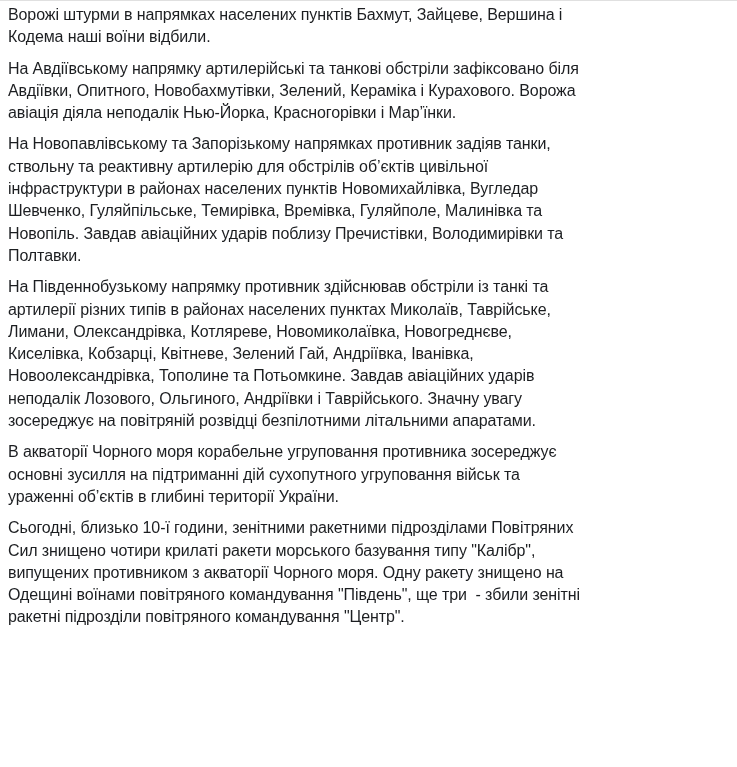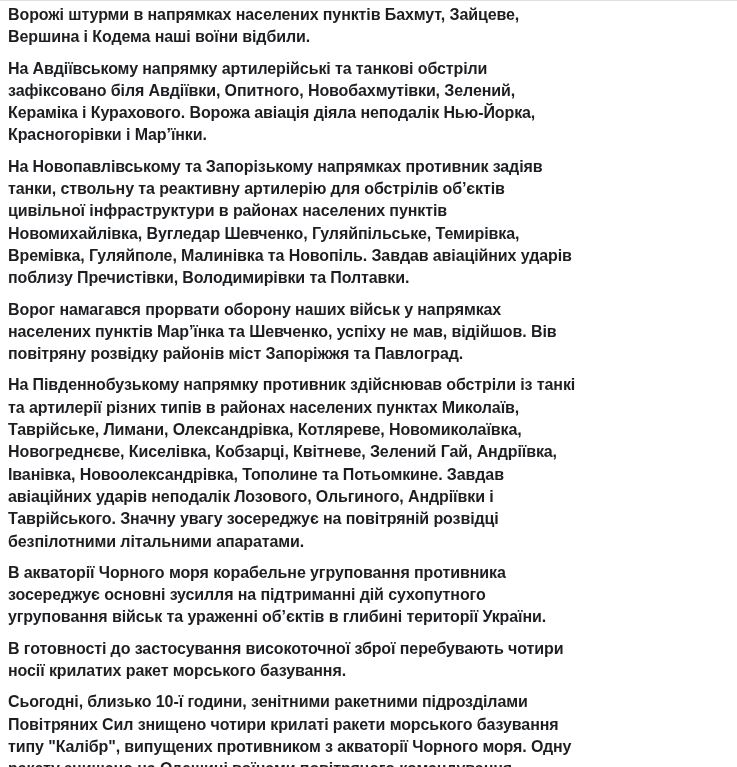--- a/index.html
+++ b/index.html
@@ -22,21 +22,20 @@
     width: 587px;
     height: 767px;
     overflow: hidden;
     background: var(--background);
     padding: 4px 6px 0 8px;
     font-family: "Liberation Sans", "DejaVu Sans", sans-serif;
     font-size: 16px;
     line-height: 22.3px;
     letter-spacing: -0.1px;
     color: var(--text-color);
-    font-weight: bold;
   }
   .top-divider {
     position: absolute;
     top: 0;
     left: 0;
     width: 737px;
     height: 0;
     border-top: 1px solid var(--divider-color);
   }
   .para {
@@ -48,18 +47,16 @@
   }
 </style>
 </head>
 <body>
 
 <div class="page">
   <div class="top-divider"></div>
   <p class="para">Ворожі штурми в напрямках населених пунктів Бахмут, Зайцеве, Вершина і Кодема наші воїни відбили.</p>
   <p class="para">На Авдіївському напрямку артилерійські та танкові обстріли зафіксовано біля Авдіївки, Опитного, Новобахмутівки, Зелений, Кераміка і Курахового. Ворожа авіація діяла неподалік Нью-Йорка, Красногорівки і Мар’їнки.</p>
   <p class="para">На Новопавлівському та Запорізькому напрямках противник задіяв танки, ствольну та реактивну артилерію для обстрілів об’єктів цивільної інфраструктури в районах населених пунктів Новомихайлівка, Вугледар Шевченко, Гуляйпільське, Темирівка, Времівка, Гуляйполе, Малинівка та Новопіль. Завдав авіаційних ударів поблизу Пречистівки, Володимирівки та Полтавки.</p>
-  <p class="para">Ворог намагався прорвати оборону наших військ у напрямках населених пунктів Мар’їнка та Шевченко, успіху не мав, відійшов. Вів повітряну розвідку районів міст Запоріжжя та Павлоград.</p>
   <p class="para">На Південнобузькому напрямку противник здійснював обстріли із танкі та артилерії різних типів в районах населених пунктах Миколаїв, Таврійське, Лимани, Олександрівка, Котляреве, Новомиколаївка, Новогреднєве, Киселівка, Кобзарці, Квітневе, Зелений Гай, Андріївка, Іванівка, Новоолександрівка, Тополине та Потьомкине. Завдав авіаційних ударів неподалік Лозового, Ольгиного, Андріївки і Таврійського. Значну увагу зосереджує на повітряній розвідці безпілотними літальними апаратами.</p>
   <p class="para">В акваторії Чорного моря корабельне угруповання противника зосереджує основні зусилля на підтриманні дій сухопутного угруповання військ та ураженні об’єктів в глибині території України.</p>
-  <p class="para">В готовності до застосування високоточної зброї перебувають чотири носії крилатих ракет морського базування.</p>
   <p class="para">Сьогодні, близько 10-ї години, зенітними ракетними підрозділами Повітряних Сил знищено чотири крилаті ракети морського базування типу "Калібр", випущених противником з акваторії Чорного моря. Одну ракету знищено на Одещині воїнами повітряного командування "Південь", ще три  - збили зенітні ракетні підрозділи повітряного командування "Центр".</p>
 </div>
 
 </body></html>

